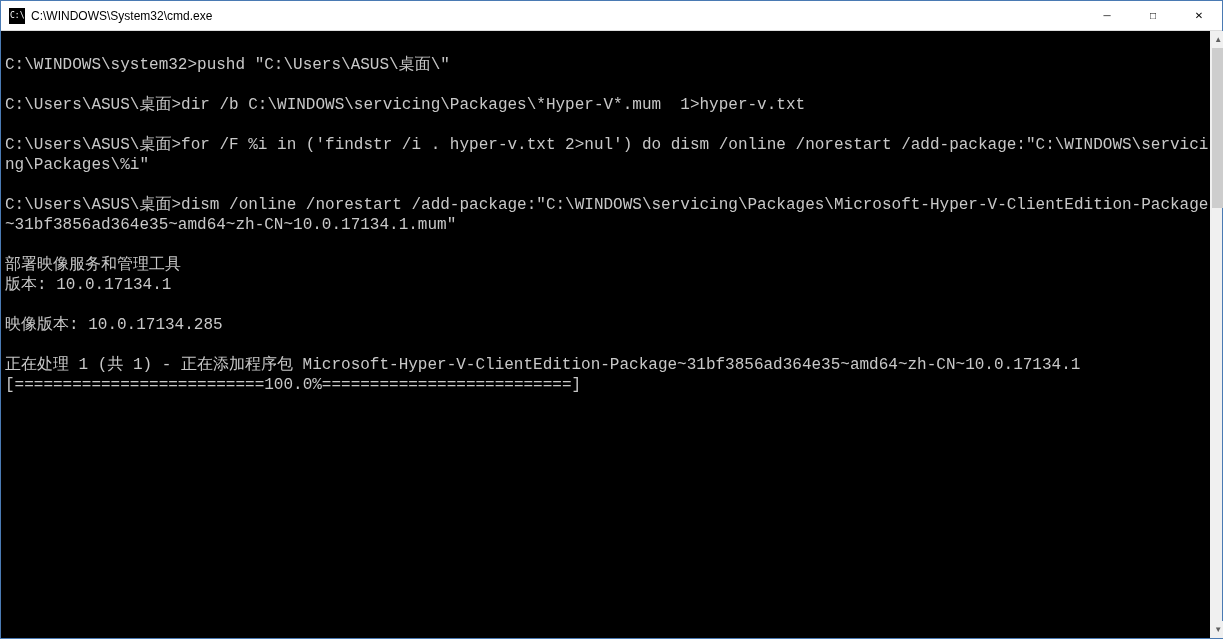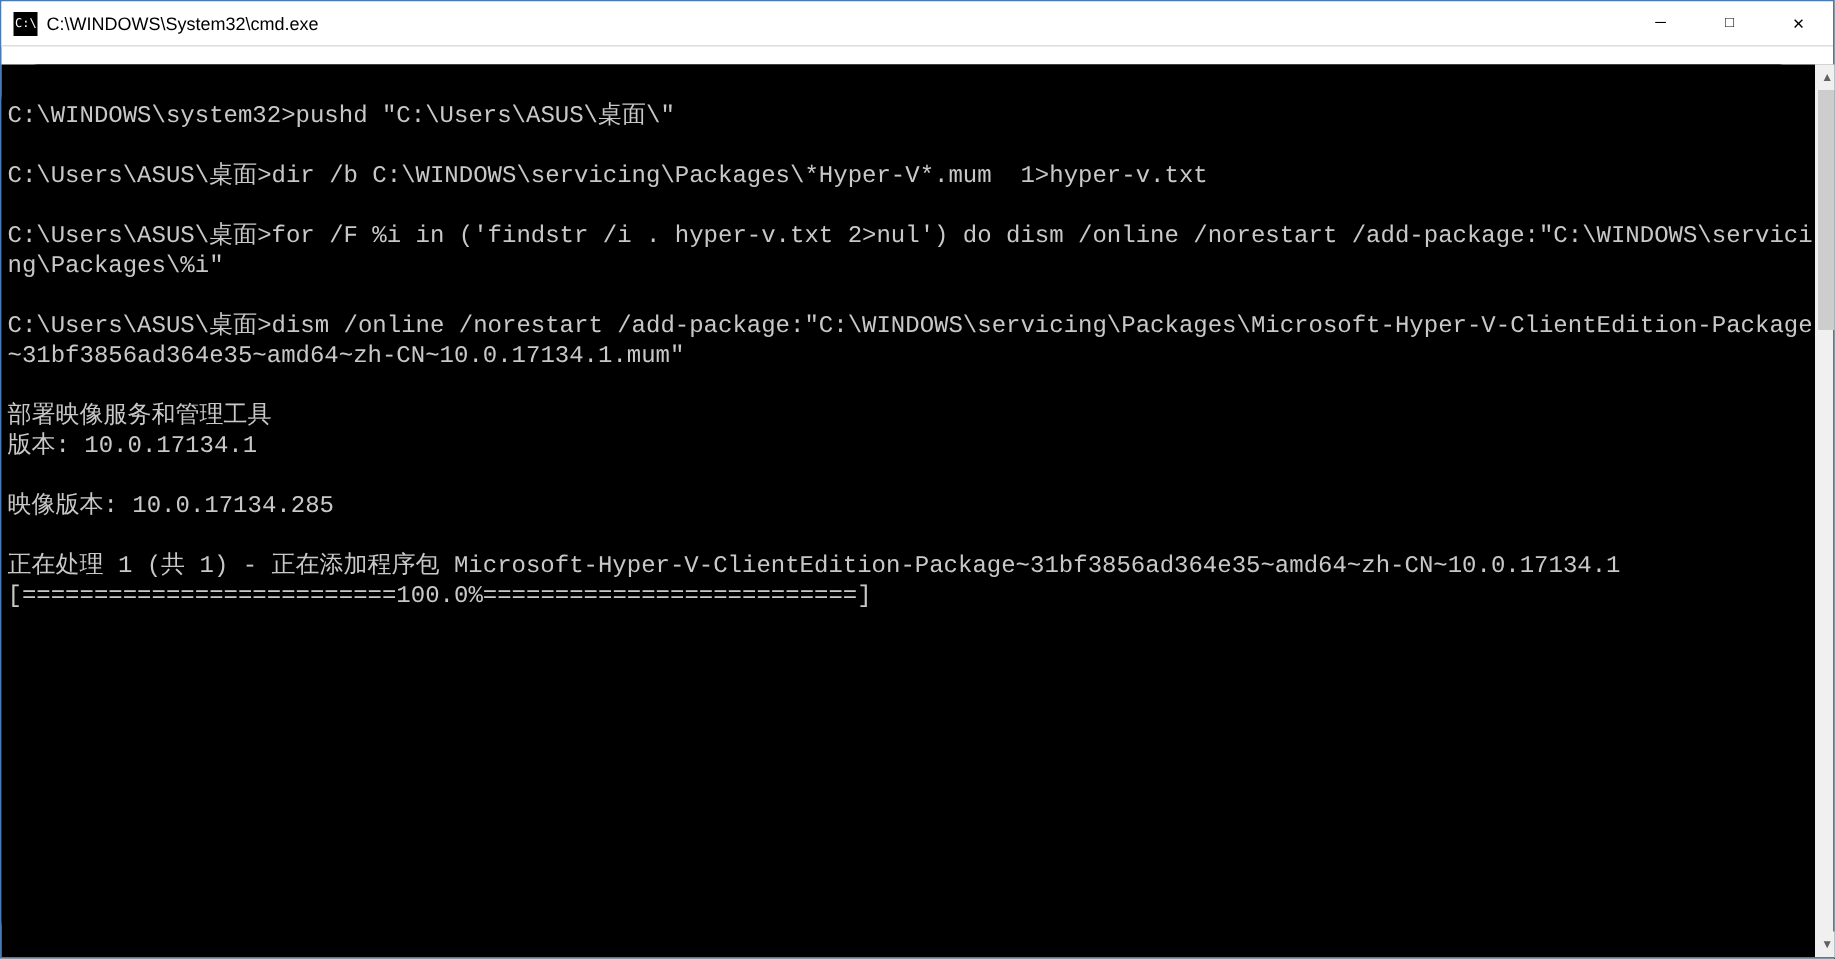--- a/index.html
+++ b/index.html
@@ -1,25 +1,25 @@
 <!DOCTYPE html>
 <html><head>
 <meta charset="utf-8">
 <style>
   * { margin: 0; padding: 0; box-sizing: border-box; }
   html, body { width: 1223px; height: 639px; overflow: hidden; font-family: "Segoe UI", Tahoma, sans-serif; background: #fff; }
-  .window { width: 1223px; height: 639px; border: 1px solid #4a7ab3; display: flex; flex-direction: column; background: #fff; gap: 12px; }
+  .window { width: 1223px; height: 639px; border: 1px solid #4a7ab3; display: flex; flex-direction: column; background: #fff; }
   .titlebar { height: 30px; background: #ffffff; display: flex; align-items: center; border-bottom: 1px solid #ddd; }
   .titlebar .icon { width: 16px; height: 16px; margin: 0 6px 0 8px; background: #000; display: inline-block; position: relative; }
   .titlebar .icon::after { content: "C:\\"; color: #fff; font: 8px/16px Consolas, monospace; position: absolute; left: 1px; top: 0; }
   .titlebar .title { font-size: 12px; color: #000; flex: 0 0 auto; }
   .titlebar .spacer { flex: 1 1 auto; }
   .winbtn { width: 46px; height: 30px; display: flex; align-items: center; justify-content: center; color: #000; font-family: "Segoe UI Symbol", sans-serif; font-size: 10px; }
   .client { flex: 1 1 auto; display: flex; background: #000; }
-  .terminal { flex: 1 1 auto; background: #000; color: #c8c8c8; font-family: "NSimSun", "SimSun", Consolas, "Courier New", monospace; font-size: 16px; line-height: 20px; padding: 4px 0 4px 4px; white-space: pre-wrap; word-break: break-all; overflow: hidden; border-radius: 24px; }
+  .terminal { flex: 1 1 auto; background: #000; color: #c8c8c8; font-family: "NSimSun", "SimSun", Consolas, "Courier New", monospace; font-size: 16px; line-height: 20px; padding: 4px 0 4px 4px; white-space: pre-wrap; word-break: break-all; overflow: hidden; }
   .scrollbar { width: 17px; background: #f0f0f0; position: relative; }
   .scroll-up, .scroll-down { position: absolute; left: 0; width: 17px; height: 17px; display: flex; align-items: center; justify-content: center; font-size: 8px; color: #606060; background: #f0f0f0; }
   .scroll-up { top: 0; }
   .scroll-down { bottom: 0; }
   .scroll-thumb { position: absolute; left: 2px; width: 13px; top: 17px; height: 160px; background: #cdcdcd; }
 </style>
 </head>
 <body>
 
 <div class="window">

